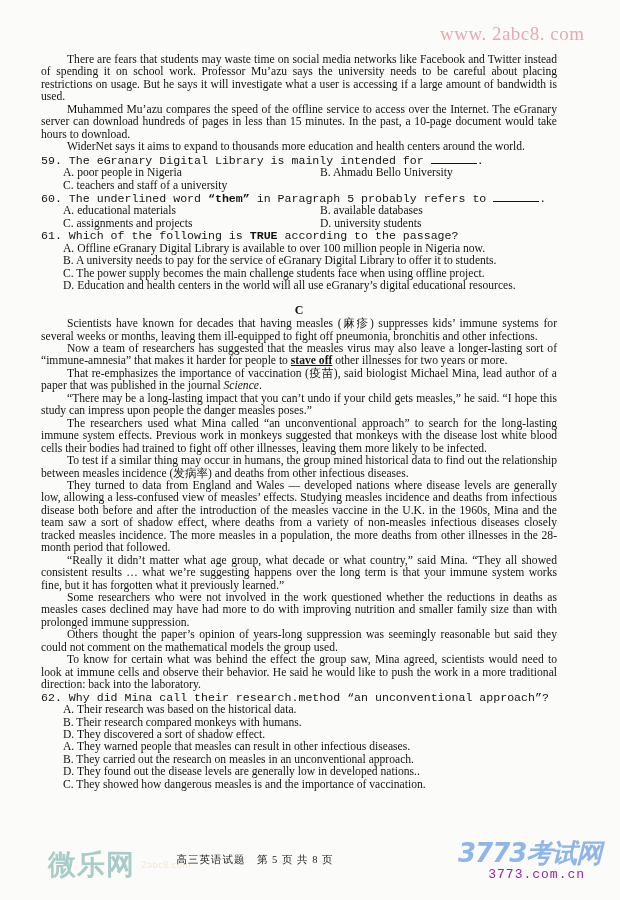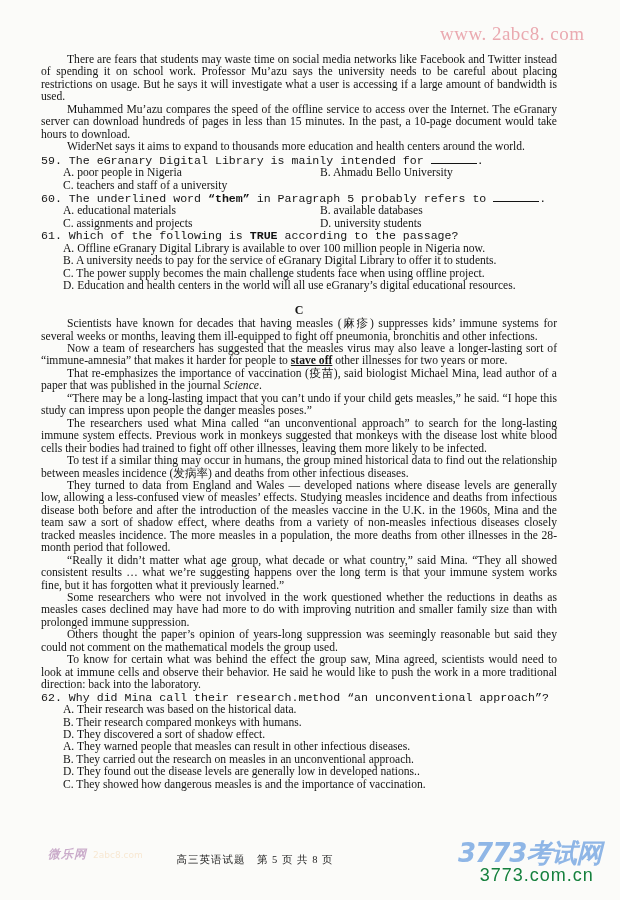--- a/index.html
+++ b/index.html
@@ -29,25 +29,25 @@
   .sec { text-align: center; font-weight: bold; font-size: 12px; margin: 11px 0 2px 0; }
   b { font-weight: bold; }
   .u { font-weight: bold; text-decoration: underline; }
   .footer {
     position: absolute; left: 0; width: 510px; top: 853px; text-align: center;
     font-size: 10.5px; letter-spacing: 1px; color: #222;
   }
   .wm-left {
     position: absolute; left: 48px; top: 846px; display: flex; align-items: center; gap: 6px; opacity: 0.35;
   }
-  .wm-left .logo { font-size: 12px; font-weight: bold; color: #701a75; letter-spacing: 1px; font-family: "DejaVu Sans", sans-serif; font-style: italic; }
+  .wm-left .logo { font-size: 28px; font-weight: bold; color: #0f766e; letter-spacing: 1px; font-family: "DejaVu Sans", sans-serif; }
   .wm-left .site { font-size: 9px; color: #f1c48a; font-family: "DejaVu Sans", sans-serif; text-align: center; }
   .wm-right { position: absolute; left: 458px; top: 838px; text-align: center; }
   .wm-right .big { font-family: "DejaVu Sans", sans-serif; font-style: italic; font-weight: bold; font-size: 26px; color: #8fb6e6; letter-spacing: -1px; line-height: 30px; }
-  .wm-right .small { font-family: Liberation Sans, sans-serif; font-size: 18px; color: #15803d; letter-spacing: 1px; line-height: 14px; margin-left: 14px; }
+  .wm-right .small { font-family: Liberation Mono, monospace; font-size: 13px; color: #a21caf; letter-spacing: 1px; line-height: 14px; margin-left: 14px; }
 </style>
 </head>
 <body>
 
 <div class="wm-top">www. 2abc8. com</div>
 
 <div class="page">
 
   <p class="para">There are fears that students may waste time on social media networks like Facebook and Twitter instead of spending it on school work. Professor Mu’azu says the university needs to be careful about placing restrictions on usage. But he says it will investigate what a user is accessing if a large amount of bandwidth is used.</p>
   <p class="para">Muhammed Mu’azu compares the speed of the offline service to access over the Internet. The eGranary server can download hundreds of pages in less than 15 minutes. In the past, a 10-page document would take hours to download.</p>

